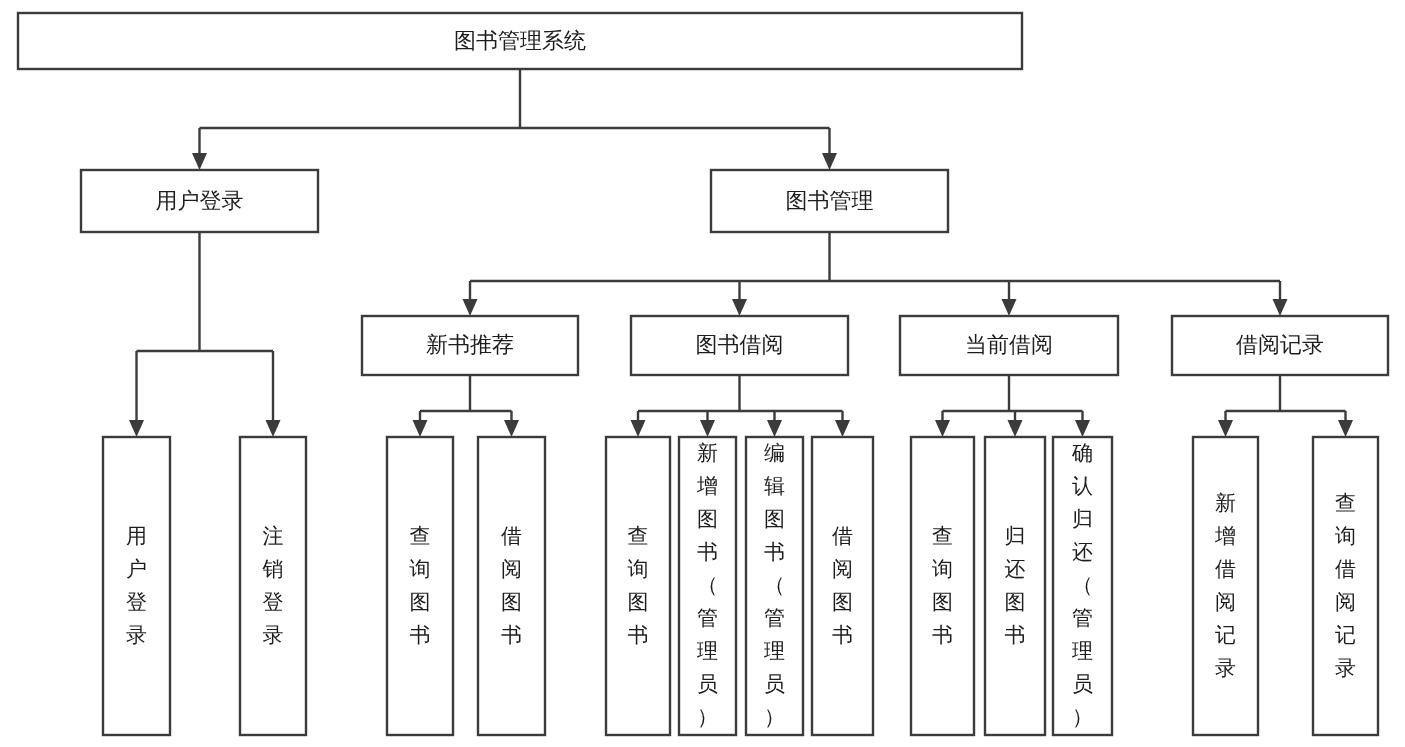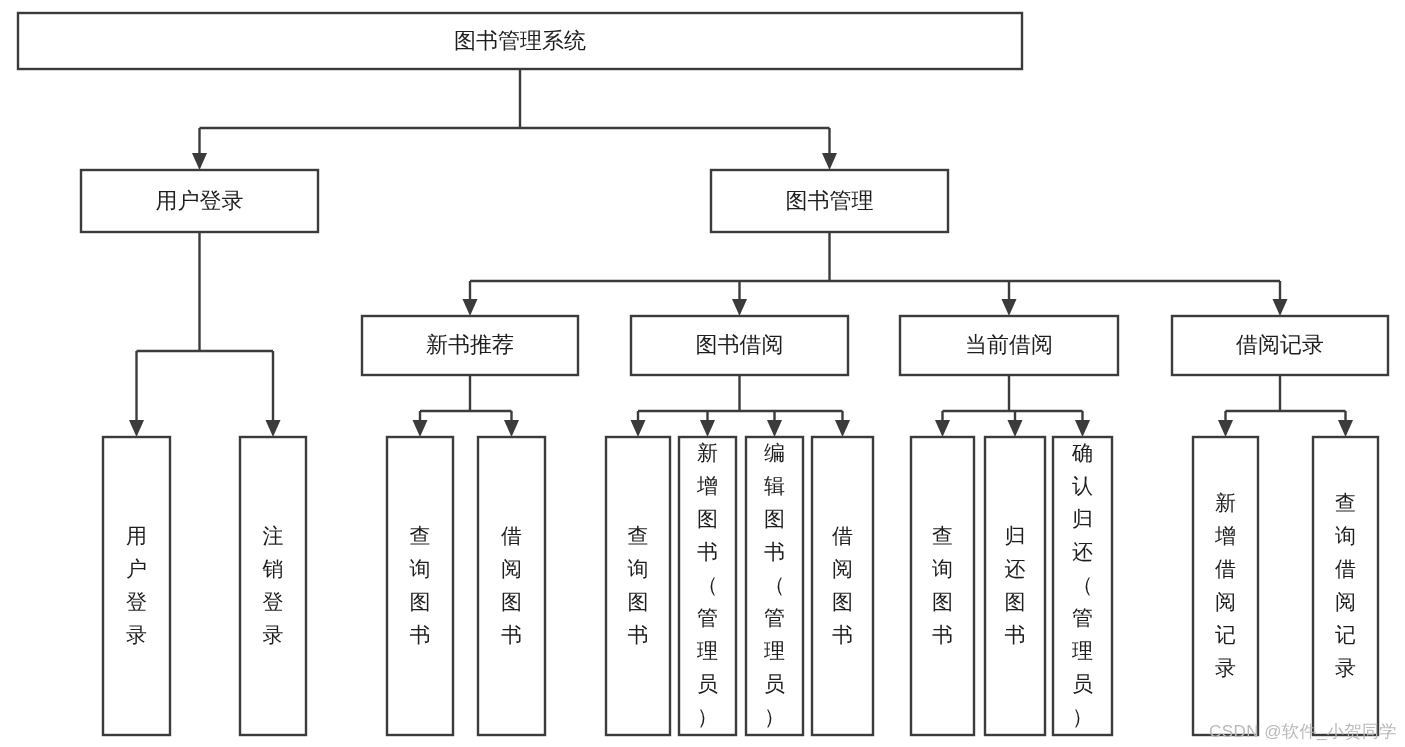--- a/index.html
+++ b/index.html
@@ -212,14 +212,13 @@
       <g>
         <rect x="1193" y="437" width="65" height="298" class="node-box"></rect>
         <text x="1225.5" y="503.5" class="node-label v-label"><tspan x="1225.5" dy="0">新</tspan><tspan x="1225.5" dy="33">增</tspan><tspan x="1225.5" dy="33">借</tspan><tspan x="1225.5" dy="33">阅</tspan><tspan x="1225.5" dy="33">记</tspan><tspan x="1225.5" dy="33">录</tspan></text>
       </g>
       <g>
         <rect x="1313" y="437" width="65" height="298" class="node-box"></rect>
         <text x="1345.5" y="503.5" class="node-label v-label"><tspan x="1345.5" dy="0">查</tspan><tspan x="1345.5" dy="33">询</tspan><tspan x="1345.5" dy="33">借</tspan><tspan x="1345.5" dy="33">阅</tspan><tspan x="1345.5" dy="33">记</tspan><tspan x="1345.5" dy="33">录</tspan></text>
       </g>
     </svg>
 
-  <div class="watermark-text">CSDN @软件_小贺同学</div>
 </div>
 
 </body></html>

